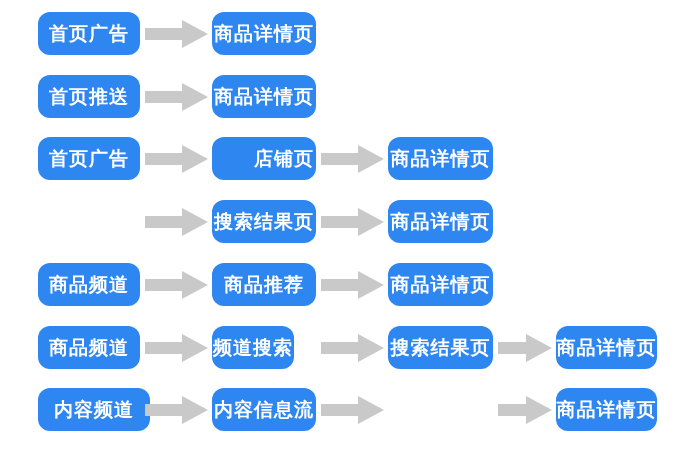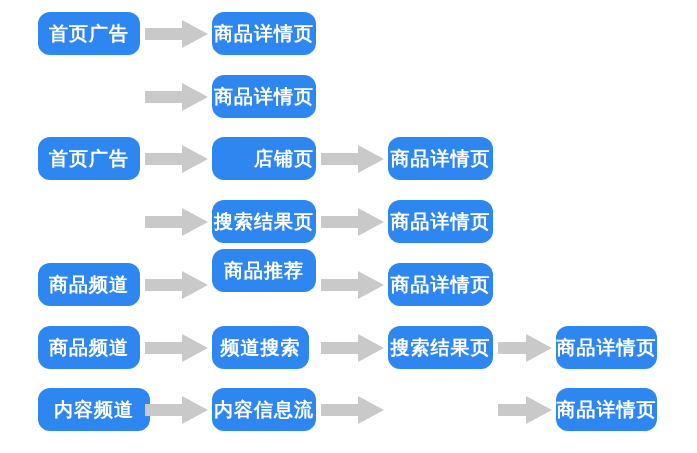--- a/index.html
+++ b/index.html
@@ -44,20 +44,21 @@
 </head>
 <body>
 
 <div id="canvas" style="--box: #2E86F0; --txt: #FFFFFF; --arrow: #C9C9C9; --bg: #FFFFFF;">
     <div class="node" style="left: 38px; top: 12px; width: 102px;">首页广告</div>
     <div class="arrow" style="left: 145px; width: 63px; top: 19.5px;">
       <div class="shaft"></div>
       <div class="head"></div>
     </div>
     <div class="node" style="left: 212px; top: 12px; width: 104px;">商品详情页</div>
+    <div class="node" style="left: 38px; top: 75px; width: 102px;">首页推送</div>
     <div class="arrow" style="left: 145px; width: 63px; top: 82.5px;">
       <div class="shaft"></div>
       <div class="head"></div>
     </div>
     <div class="node" style="left: 212px; top: 75px; width: 104px;">商品详情页</div>
     <div class="node" style="left: 38px; top: 137px; width: 102px;">首页广告</div>
     <div class="arrow" style="left: 145px; width: 63px; top: 144.5px;">
       <div class="shaft"></div>
       <div class="head"></div>
     </div>
@@ -75,32 +76,32 @@
     <div class="arrow" style="left: 321px; width: 63px; top: 207.5px;">
       <div class="shaft"></div>
       <div class="head"></div>
     </div>
     <div class="node" style="left: 388px; top: 200px; width: 105px;">商品详情页</div>
     <div class="node" style="left: 38px; top: 263px; width: 102px;">商品频道</div>
     <div class="arrow" style="left: 145px; width: 63px; top: 270.5px;">
       <div class="shaft"></div>
       <div class="head"></div>
     </div>
-    <div class="node" style="left: 212px; top: 249px; width: 104px; text-align: center;">商品推荐</div>
+    <div class="node" style="left: 212px; top: 263px; width: 104px; text-align: center;">商品推荐</div>
     <div class="arrow" style="left: 321px; width: 63px; top: 270.5px;">
       <div class="shaft"></div>
       <div class="head"></div>
     </div>
     <div class="node" style="left: 388px; top: 263px; width: 105px;">商品详情页</div>
     <div class="node" style="left: 38px; top: 326px; width: 102px;">商品频道</div>
     <div class="arrow" style="left: 145px; width: 63px; top: 333.5px;">
       <div class="shaft"></div>
       <div class="head"></div>
     </div>
-    <div class="node" style="left: 212px; top: 326px; width: 97px;">频道搜索</div>
+    <div class="node" style="left: 212px; top: 326px; width: 82px;">频道搜索</div>
     <div class="arrow" style="left: 321px; width: 63px; top: 333.5px;">
       <div class="shaft"></div>
       <div class="head"></div>
     </div>
     <div class="node" style="left: 388px; top: 326px; width: 105px;">搜索结果页</div>
     <div class="arrow" style="left: 498px; width: 54px; top: 333.5px;">
       <div class="shaft"></div>
       <div class="head"></div>
     </div>
     <div class="node" style="left: 556px; top: 326px; width: 101px;">商品详情页</div>

